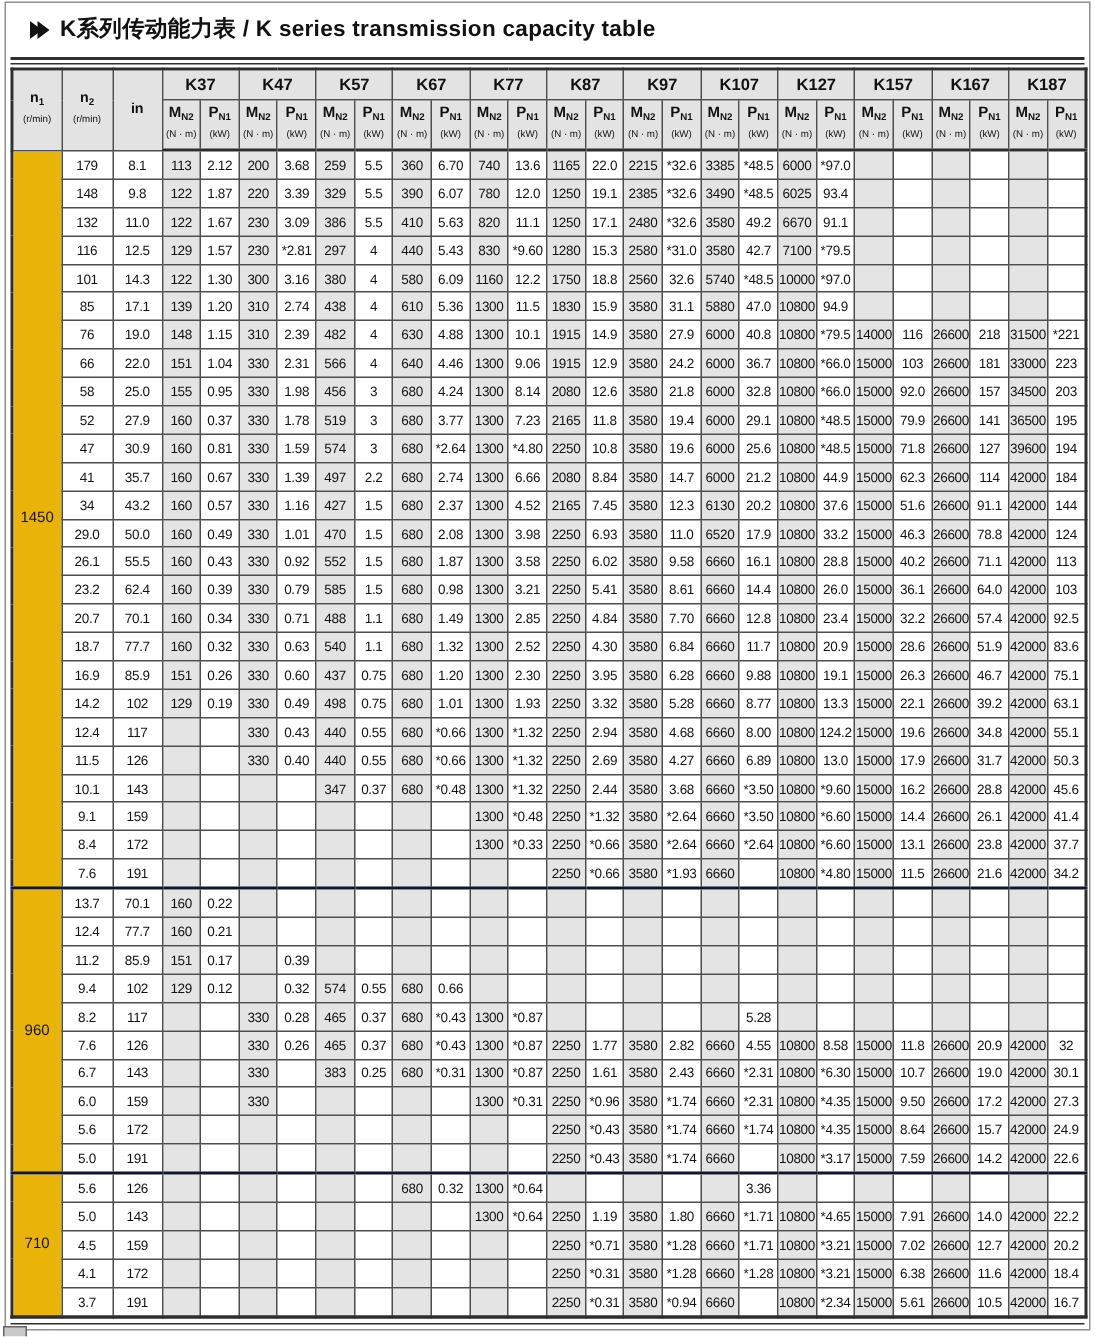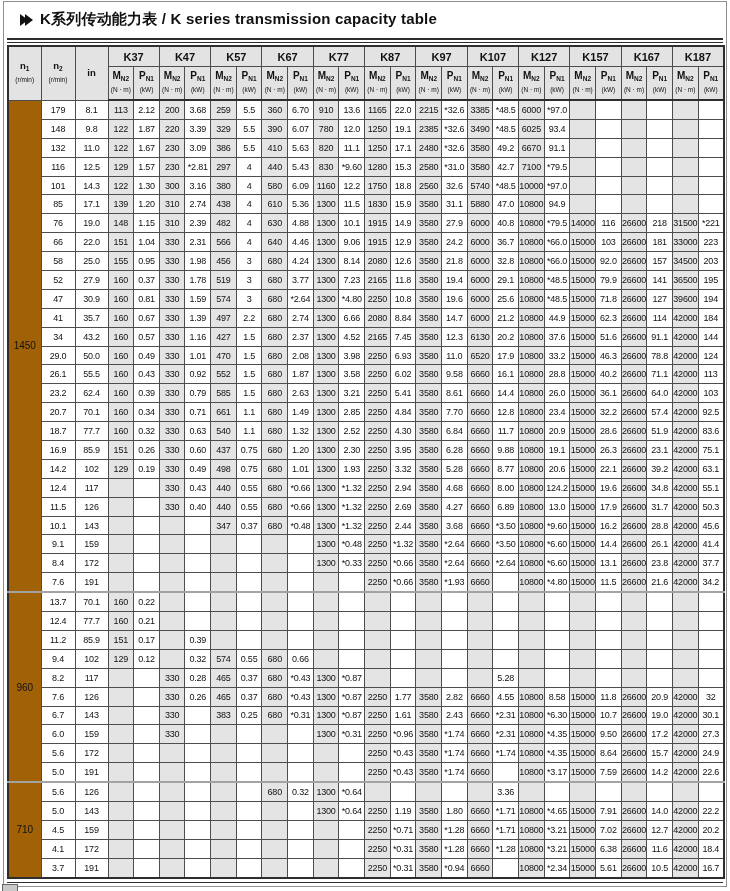--- a/index.html
+++ b/index.html
@@ -21,22 +21,22 @@
        padding:0;overflow:hidden;white-space:nowrap;}
   .cap thead th{background:#e3e3e3;font-weight:bold;}
   .cap .model-th{font-size:11px;height:19px;}
   .cap .sub-th{height:32px;font-size:10px;line-height:10px;}
   .cap .lbl-th{font-size:9.5px;line-height:10px;}
   .cap th sub{font-size:6.5px;vertical-align:-2px;}
   .cap .unit{display:block;font-size:6.5px;font-weight:normal;margin-top:1px;letter-spacing:0;}
   .cap thead tr:last-child th{border-bottom:2px solid #2e2e2e;}
   .cap tbody td{height:17.9px;font-size:9px;letter-spacing:-0.2px;background:#fff;}
   .cap tbody td.m{background:#e4e4e4;}
-  .cap tbody td.n1cell{font-size:10px;letter-spacing:0;background:#a16207;margin-left:21px;}
-  .cap tbody tr.gsep td{border-top:2px solid #a3a3a3;}
+  .cap tbody td.n1cell{font-size:10px;letter-spacing:0;background:#eab308;margin-left:21px;}
+  .cap tbody tr.gsep td{border-top:2px solid #0f172a;}
   .rule-bottom{position:absolute;left:7px;width:716px;top:877px;height:3px;
        border-top:2px solid #2e2e2e;border-bottom:1px solid #2e2e2e;}
   .footnote-square{position:absolute;left:2px;top:884px;width:14px;height:7px;
        background:#c9c9c9;border:1px solid #666;border-bottom:none;}
 </style>
 </head>
 <body>
 
 <div class="page">
   <div class="page-frame"></div>
@@ -132,21 +132,21 @@
           <td>179</td>
           <td>8.1</td>
           <td class="m">113</td>
           <td class="p">2.12</td>
           <td class="m">200</td>
           <td class="p">3.68</td>
           <td class="m">259</td>
           <td class="p">5.5</td>
           <td class="m">360</td>
           <td class="p">6.70</td>
-          <td class="m">910</td>
+          <td class="m">740</td>
           <td class="p">13.6</td>
           <td class="m">1165</td>
           <td class="p">22.0</td>
           <td class="m">2215</td>
           <td class="p">*32.6</td>
           <td class="m">3385</td>
           <td class="p">*48.5</td>
           <td class="m">6000</td>
           <td class="p">*97.0</td>
           <td class="m"></td>
@@ -551,21 +551,21 @@
         <tr>
           <td>23.2</td>
           <td>62.4</td>
           <td class="m">160</td>
           <td class="p">0.39</td>
           <td class="m">330</td>
           <td class="p">0.79</td>
           <td class="m">585</td>
           <td class="p">1.5</td>
           <td class="m">680</td>
-          <td class="p">2.63</td>
+          <td class="p">0.98</td>
           <td class="m">1300</td>
           <td class="p">3.21</td>
           <td class="m">2250</td>
           <td class="p">5.41</td>
           <td class="m">3580</td>
           <td class="p">8.61</td>
           <td class="m">6660</td>
           <td class="p">14.4</td>
           <td class="m">10800</td>
           <td class="p">26.0</td>
@@ -576,21 +576,21 @@
           <td class="m">42000</td>
           <td class="p">103</td>
         </tr>
         <tr>
           <td>20.7</td>
           <td>70.1</td>
           <td class="m">160</td>
           <td class="p">0.34</td>
           <td class="m">330</td>
           <td class="p">0.71</td>
-          <td class="m">661</td>
+          <td class="m">488</td>
           <td class="p">1.1</td>
           <td class="m">680</td>
           <td class="p">1.49</td>
           <td class="m">1300</td>
           <td class="p">2.85</td>
           <td class="m">2250</td>
           <td class="p">4.84</td>
           <td class="m">3580</td>
           <td class="p">7.70</td>
           <td class="m">6660</td>
@@ -649,21 +649,21 @@
           <td class="p">3.95</td>
           <td class="m">3580</td>
           <td class="p">6.28</td>
           <td class="m">6660</td>
           <td class="p">9.88</td>
           <td class="m">10800</td>
           <td class="p">19.1</td>
           <td class="m">15000</td>
           <td class="p">26.3</td>
           <td class="m">26600</td>
-          <td class="p">23.1</td>
+          <td class="p">46.7</td>
           <td class="m">42000</td>
           <td class="p">75.1</td>
         </tr>
         <tr>
           <td>14.2</td>
           <td>102</td>
           <td class="m">129</td>
           <td class="p">0.19</td>
           <td class="m">330</td>
           <td class="p">0.49</td>
@@ -673,21 +673,21 @@
           <td class="p">1.01</td>
           <td class="m">1300</td>
           <td class="p">1.93</td>
           <td class="m">2250</td>
           <td class="p">3.32</td>
           <td class="m">3580</td>
           <td class="p">5.28</td>
           <td class="m">6660</td>
           <td class="p">8.77</td>
           <td class="m">10800</td>
-          <td class="p">20.6</td>
+          <td class="p">13.3</td>
           <td class="m">15000</td>
           <td class="p">22.1</td>
           <td class="m">26600</td>
           <td class="p">39.2</td>
           <td class="m">42000</td>
           <td class="p">63.1</td>
         </tr>
         <tr>
           <td>12.4</td>
           <td>117</td>

